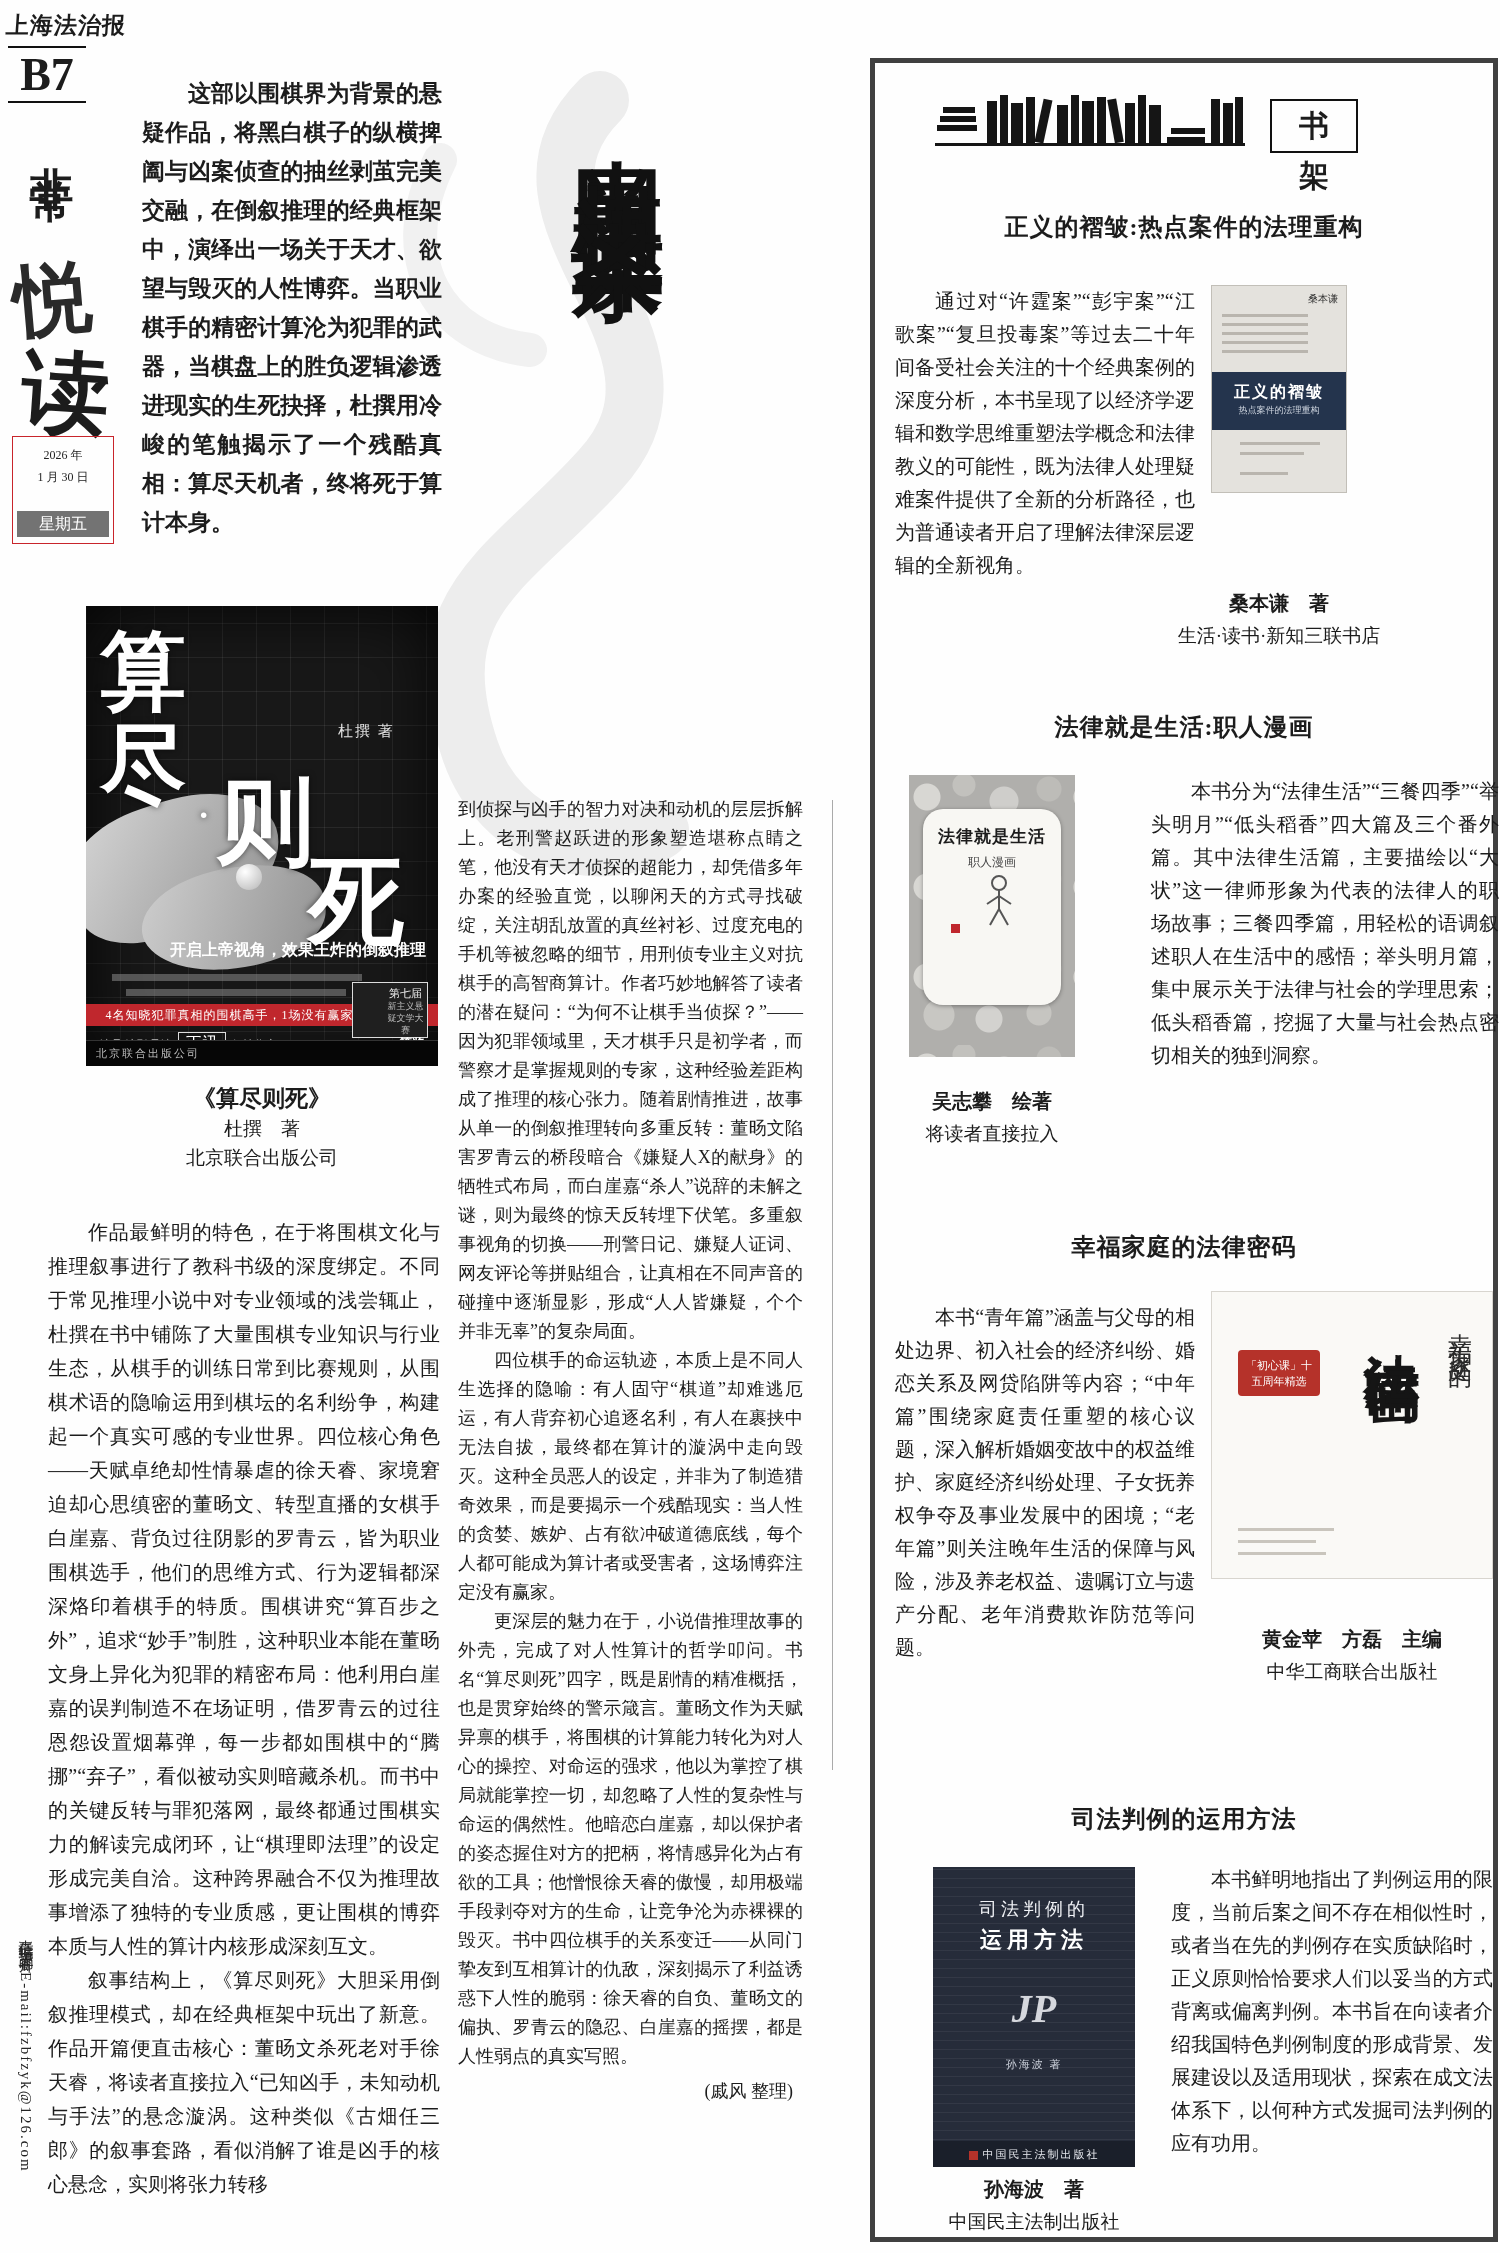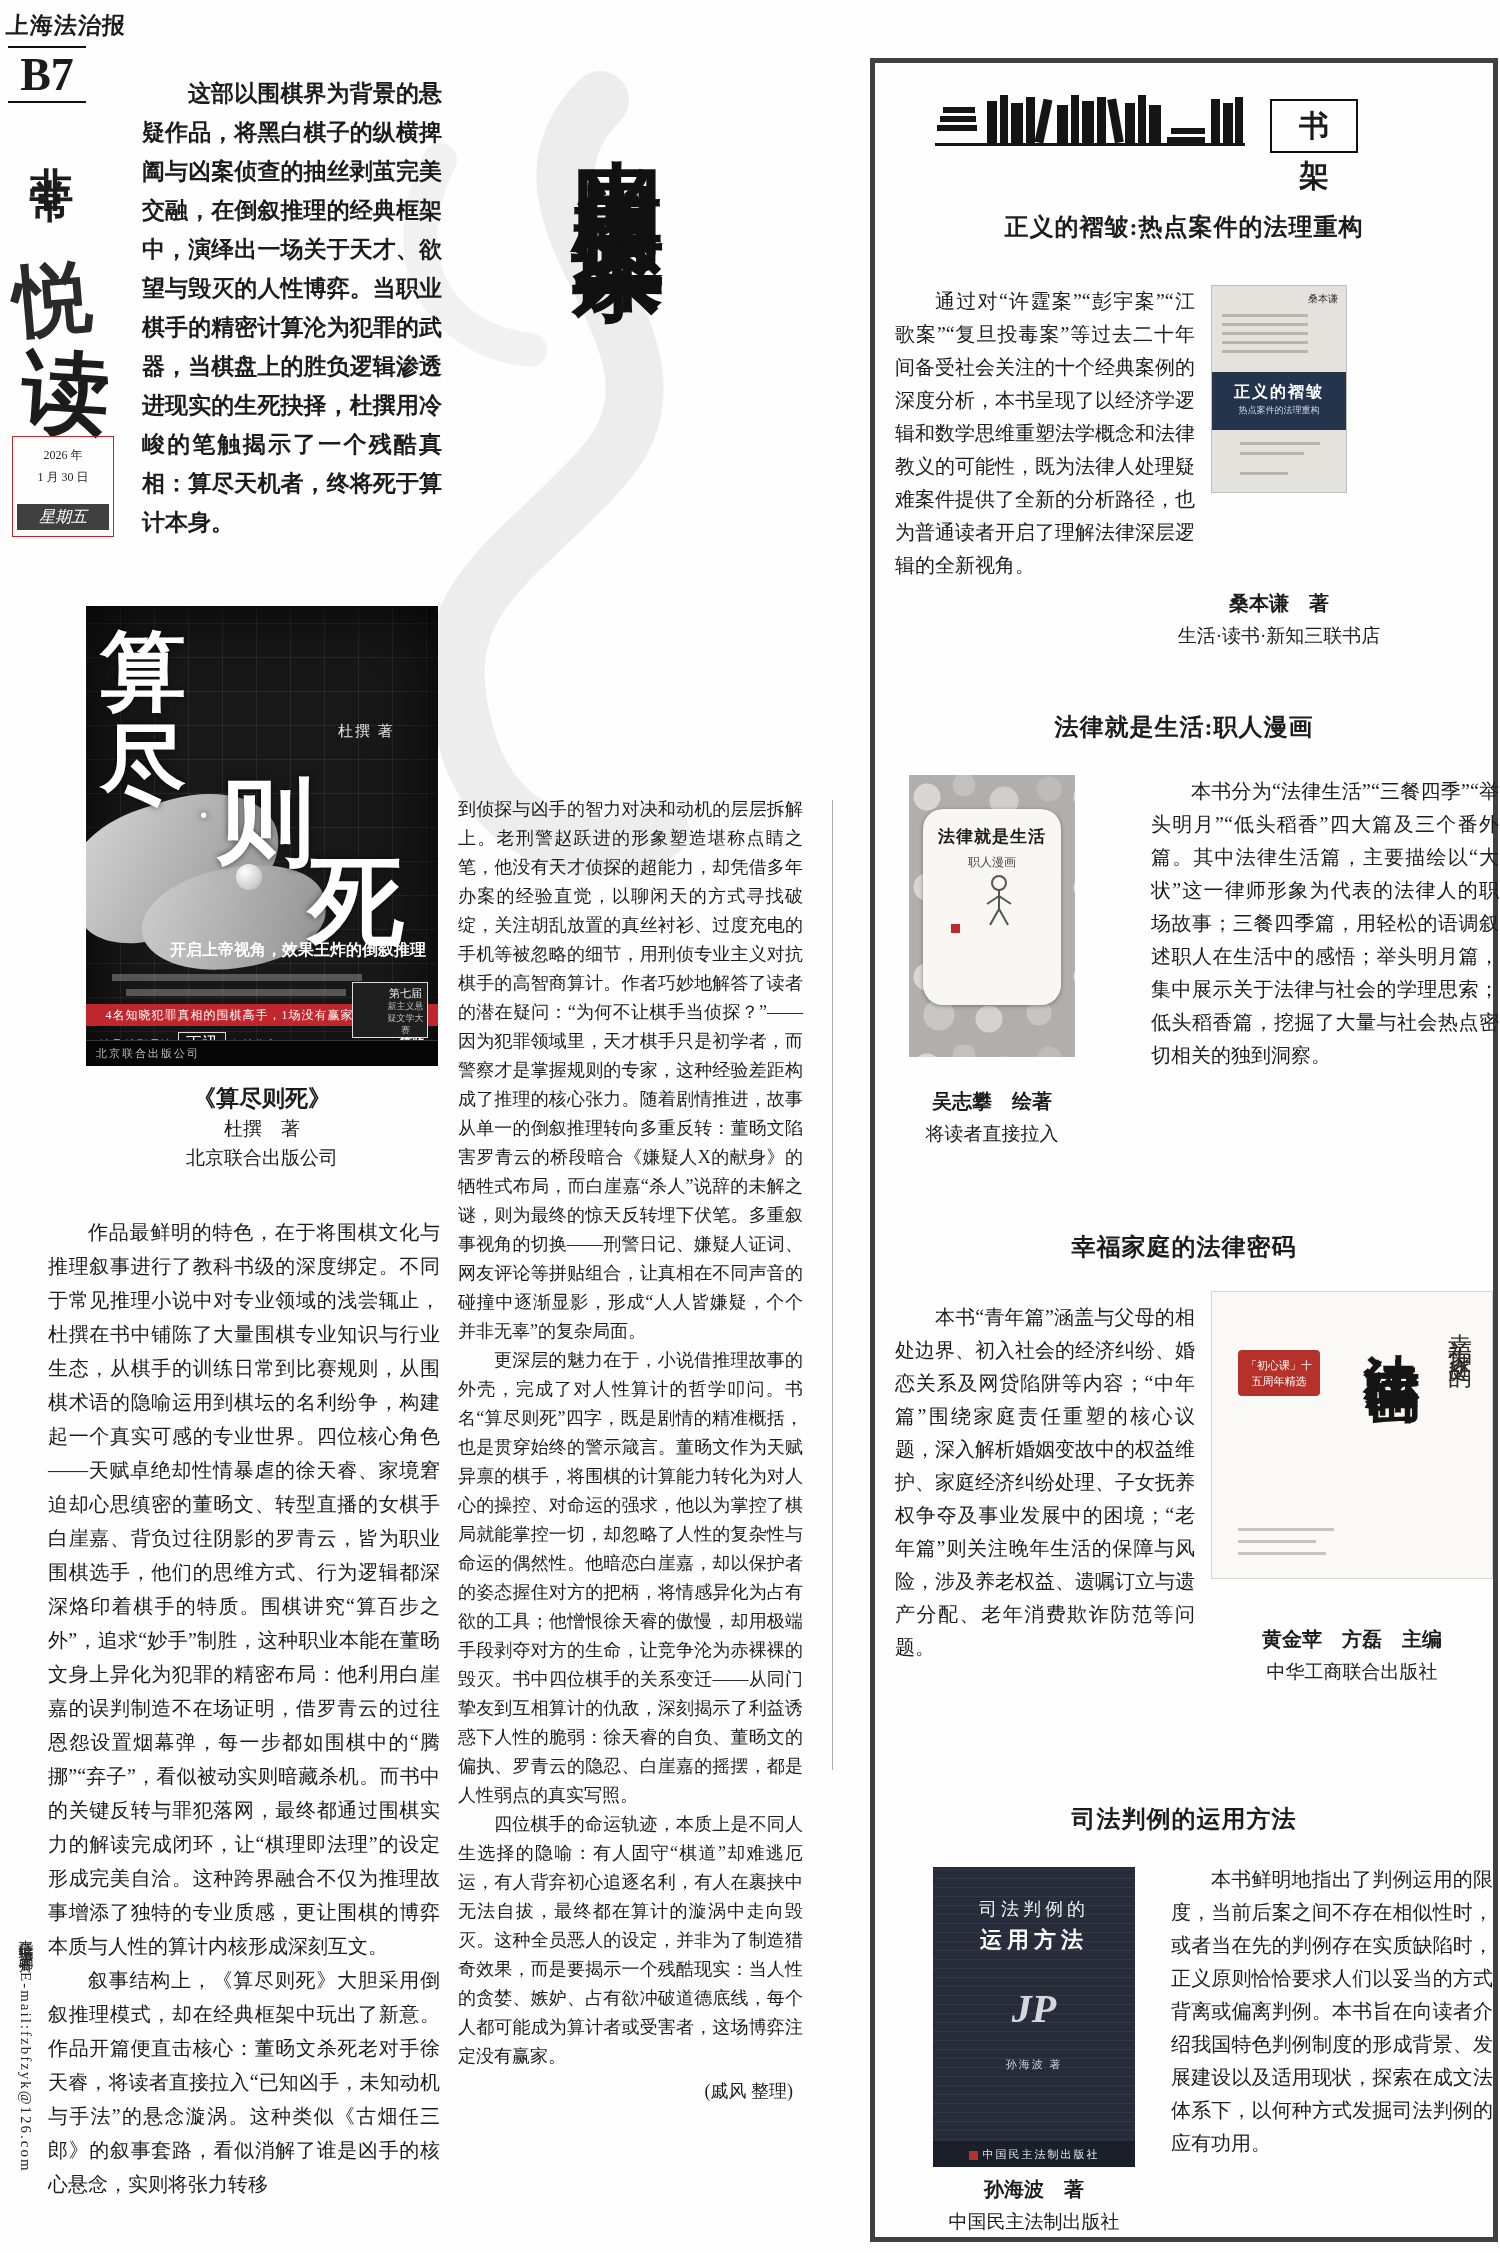--- a/index.html
+++ b/index.html
@@ -16,21 +16,21 @@
   
   .masthead { position:absolute; left:0; top:0; width:132px; height:2253px; z-index:2; }
   .paper-name { position:absolute; left:6px; top:10px; width:124px; font-size:23px; font-weight:900; letter-spacing:1px; transform:skewX(-4deg); }
   .pageno { position:absolute; left:8px; top:46px; width:78px; text-align:center; font-size:46px; font-weight:700;
             border-top:2px solid #111; border-bottom:2px solid #111; padding:0 0; }
   .sec-top { position:absolute; left:22px; top:132px; writing-mode:vertical-rl; font-size:44px; font-weight:700; letter-spacing:12px; }
   .art1 { position:absolute; left:14px; top:248px; font-size:78px; font-weight:900; color:#2a2a2a; transform:rotate(-5deg); }
   .art2 { position:absolute; left:22px; top:334px; font-size:88px; font-weight:900; transform:rotate(4deg); }
   .date-box { position:absolute; left:12px; top:436px; width:102px; border:1px solid #c8242b; padding:7px 4px 6px 4px; text-align:center; }
   .date-box .dl { font-size:12px; line-height:22px; color:#222; }
-  .weekday { margin-top:16px; background:#404040; color:#fff; font-size:16px; line-height:26px;font-style:italic; }
+  .weekday { margin-top:23px; background:#737373; color:#fff; font-size:16px; line-height:26px; }
   .edition-footer { position:absolute; left:16px; top:1928px; height:330px; writing-mode:vertical-rl; font-size:15px; letter-spacing:2px; color:#222; }
   .edition-footer span { display:inline-block; margin-bottom:18px; }
 
   
   .intro { position:absolute; left:142px; top:74px; width:300px; font-size:23px; line-height:39px;
            font-weight:600; text-align:justify; text-indent:2em; z-index:1; }
   .headline { position:absolute; left:556px; top:86px; writing-mode:vertical-rl; font-size:92px; font-weight:900;
               letter-spacing:12px; color:#111; z-index:1; }
 
   .col { position:absolute; z-index:1; }
@@ -202,22 +202,22 @@
     <div class="p">北京联合出版公司</div>
   </div>
 
   <div class="col col-left">
     <p>作品最鲜明的特色，在于将围棋文化与推理叙事进行了教科书级的深度绑定。不同于常见推理小说中对专业领域的浅尝辄止，杜撰在书中铺陈了大量围棋专业知识与行业生态，从棋手的训练日常到比赛规则，从围棋术语的隐喻运用到棋坛的名利纷争，构建起一个真实可感的专业世界。四位核心角色——天赋卓绝却性情暴虐的徐天睿、家境窘迫却心思缜密的董旸文、转型直播的女棋手白崖嘉、背负过往阴影的罗青云，皆为职业围棋选手，他们的思维方式、行为逻辑都深深烙印着棋手的特质。围棋讲究“算百步之外”，追求“妙手”制胜，这种职业本能在董旸文身上异化为犯罪的精密布局：他利用白崖嘉的误判制造不在场证明，借罗青云的过往恩怨设置烟幕弹，每一步都如围棋中的“腾挪”“弃子”，看似被动实则暗藏杀机。而书中的关键反转与罪犯落网，最终都通过围棋实力的解读完成闭环，让“棋理即法理”的设定形成完美自洽。这种跨界融合不仅为推理故事增添了独特的专业质感，更让围棋的博弈本质与人性的算计内核形成深刻互文。</p>
     <p>叙事结构上，《算尽则死》大胆采用倒叙推理模式，却在经典框架中玩出了新意。作品开篇便直击核心：董旸文杀死老对手徐天睿，将读者直接拉入“已知凶手，未知动机与手法”的悬念漩涡。这种类似《古畑任三郎》的叙事套路，看似消解了谁是凶手的核心悬念，实则将张力转移</p>
   </div>
 
   <div class="col col-mid">
     <p class="noindent">到侦探与凶手的智力对决和动机的层层拆解上。老刑警赵跃进的形象塑造堪称点睛之笔，他没有天才侦探的超能力，却凭借多年办案的经验直觉，以聊闲天的方式寻找破绽，关注胡乱放置的真丝衬衫、过度充电的手机等被忽略的细节，用刑侦专业主义对抗棋手的高智商算计。作者巧妙地解答了读者的潜在疑问：“为何不让棋手当侦探？”——因为犯罪领域里，天才棋手只是初学者，而警察才是掌握规则的专家，这种经验差距构成了推理的核心张力。随着剧情推进，故事从单一的倒叙推理转向多重反转：董旸文陷害罗青云的桥段暗合《嫌疑人X的献身》的牺牲式布局，而白崖嘉“杀人”说辞的未解之谜，则为最终的惊天反转埋下伏笔。多重叙事视角的切换——刑警日记、嫌疑人证词、网友评论等拼贴组合，让真相在不同声音的碰撞中逐渐显影，形成“人人皆嫌疑，个个并非无辜”的复杂局面。</p>
+    <p>四位棋手的命运轨迹，本质上是不同人生选择的隐喻：有人固守“棋道”却难逃厄运，有人背弃初心追逐名利，有人在裹挟中无法自拔，最终都在算计的漩涡中走向毁灭。这种全员恶人的设定，并非为了制造猎奇效果，而是要揭示一个残酷现实：当人性的贪婪、嫉妒、占有欲冲破道德底线，每个人都可能成为算计者或受害者，这场博弈注定没有赢家。</p>
     <p>更深层的魅力在于，小说借推理故事的外壳，完成了对人性算计的哲学叩问。书名“算尽则死”四字，既是剧情的精准概括，也是贯穿始终的警示箴言。董旸文作为天赋异禀的棋手，将围棋的计算能力转化为对人心的操控、对命运的强求，他以为掌控了棋局就能掌控一切，却忽略了人性的复杂性与命运的偶然性。他暗恋白崖嘉，却以保护者的姿态握住对方的把柄，将情感异化为占有欲的工具；他憎恨徐天睿的傲慢，却用极端手段剥夺对方的生命，让竞争沦为赤裸裸的毁灭。书中四位棋手的关系变迁——从同门挚友到互相算计的仇敌，深刻揭示了利益诱惑下人性的脆弱：徐天睿的自负、董旸文的偏执、罗青云的隐忍、白崖嘉的摇摆，都是人性弱点的真实写照。</p>
-    <p>四位棋手的命运轨迹，本质上是不同人生选择的隐喻：有人固守“棋道”却难逃厄运，有人背弃初心追逐名利，有人在裹挟中无法自拔，最终都在算计的漩涡中走向毁灭。这种全员恶人的设定，并非为了制造猎奇效果，而是要揭示一个残酷现实：当人性的贪婪、嫉妒、占有欲冲破道德底线，每个人都可能成为算计者或受害者，这场博弈注定没有赢家。</p>
     <p class="byline">(戚风 整理)</p>
   </div>
 
   <div class="divider-v"></div>
 
   <section class="panel">
 
     <svg class="shelf-ill" width="310" height="66" viewBox="0 0 310 66" fill="#151515">
       <rect x="0" y="58" width="310" height="3"></rect>
       <rect x="2" y="40" width="40" height="6"></rect>

